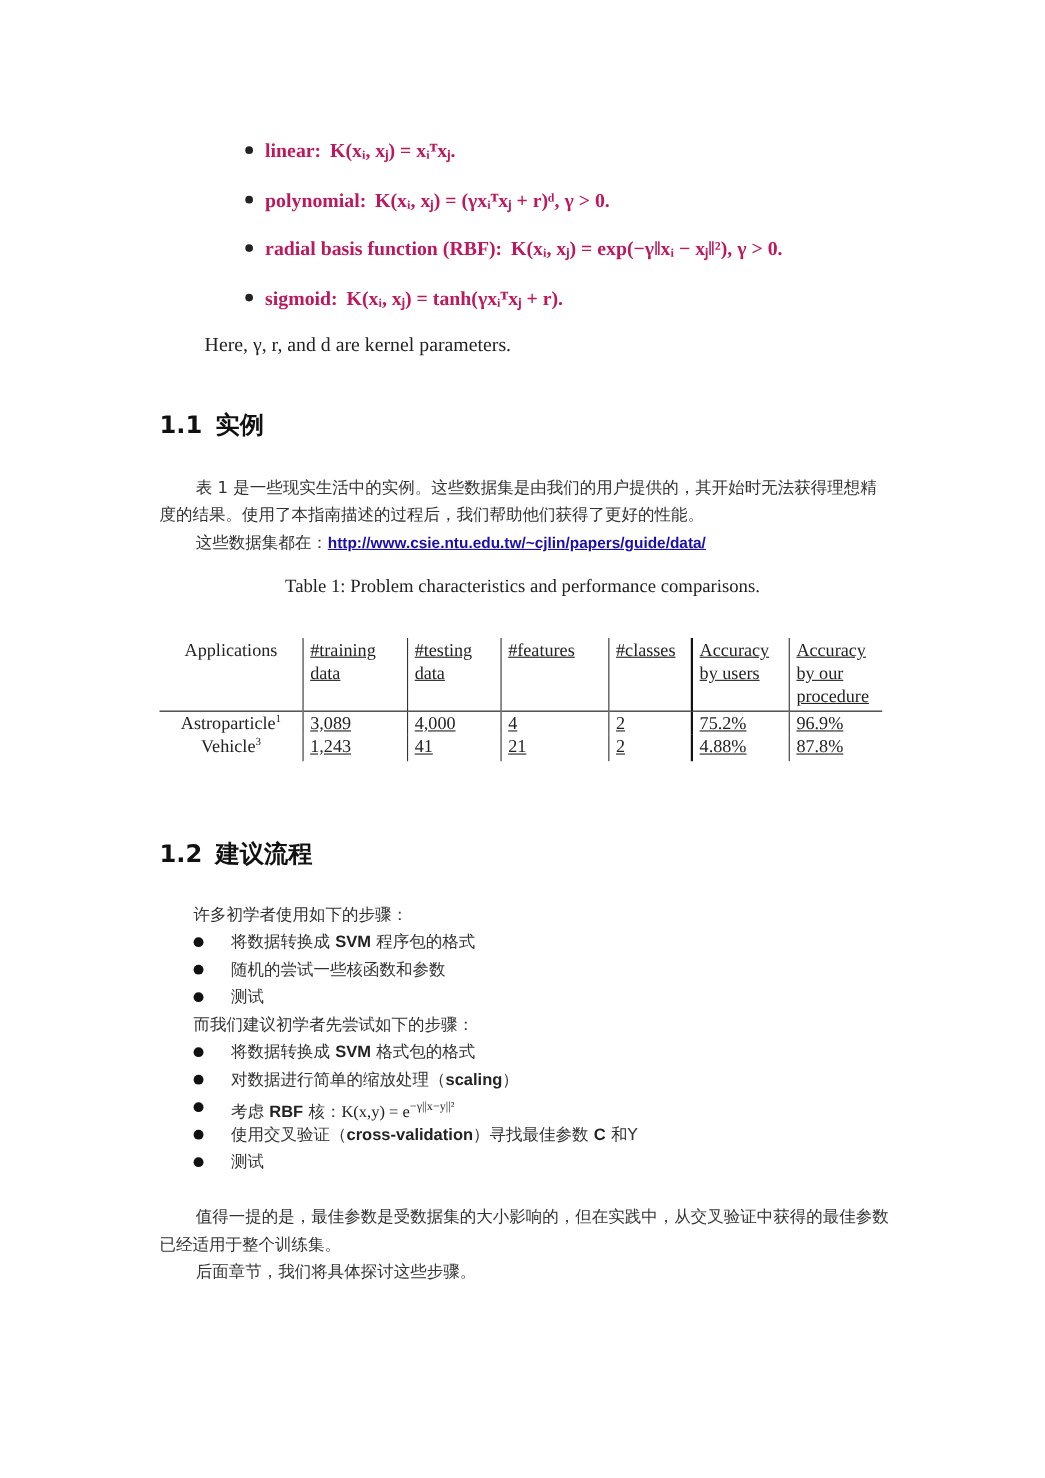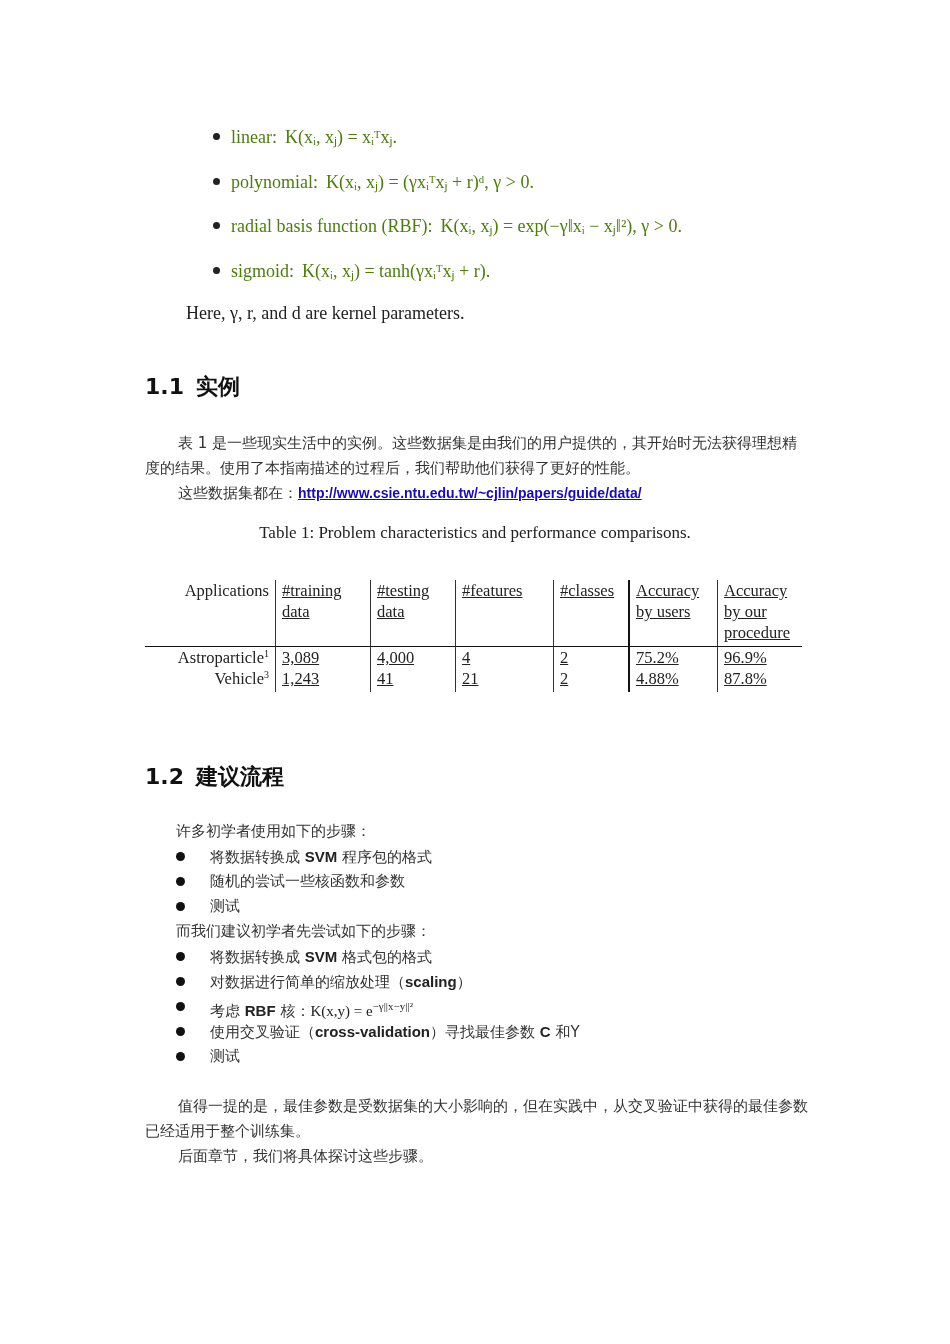--- a/index.html
+++ b/index.html
@@ -1,38 +1,38 @@
 <!DOCTYPE html>
 <html><head>
 <meta charset="utf-8">
 <style>
   html, body { margin: 0; padding: 0; background: #ffffff; }
   body { width: 950px; height: 1344px; position: relative; overflow: hidden; color: #111; }
 
   .kernel-list { position: absolute; left: 213px; top: 124px; width: 620px; }
-  .kernel-item { position: absolute; left: 0; white-space: nowrap; font-family: "Liberation Serif", serif; font-size: 18px; color: #4d7c0f; }
+  .kernel-item { position: absolute; left: 10px; white-space: nowrap; font-family: "Liberation Serif", serif; font-size: 18px; color: #be185d; font-weight: bold; }
   .kernel-item .bullet { display: inline-block; width: 7px; height: 7px; border-radius: 50%; background: #222; margin-right: 11px; vertical-align: middle; position: relative; top: -2px; }
   .kernel-item .label { margin-right: 8px; }
   .kernel-item .formula { font-family: "Liberation Serif", serif; }
   .kernel-note { position: absolute; left: 186px; top: 303px; font-family: "Liberation Serif", serif; font-size: 18px; color: #222; white-space: nowrap; }
 
   .section-heading { position: absolute; left: 145px; font-family: "DejaVu Sans", "Liberation Sans", sans-serif; font-weight: bold; font-size: 22px; color: #111; white-space: nowrap; }
   .section-heading .num { margin-right: 12px; }
 
   .para { position: absolute; left: 145px; width: 665px; font-family: "DejaVu Sans", sans-serif; font-size: 15px; line-height: 25px; color: #333; }
   .para .indent { display: inline-block; width: 33px; }
   .link { color: #1a0dab; text-decoration: underline; font-family: "Liberation Sans", sans-serif; font-weight: bold; font-size: 14px; }
 
   .table-caption { position: absolute; left: 0; width: 950px; top: 523px; text-align: center; font-family: "Liberation Serif", serif; font-size: 17px; color: #222; }
 
   .data-table { position: absolute; left: 145px; top: 580px; border-collapse: collapse; font-family: "Liberation Serif", serif; font-size: 16.5px; color: #222; }
   .data-table th, .data-table td { padding: 0 6px; line-height: 21px; vertical-align: top; font-weight: normal; }
   .data-table th { height: 66px; padding-top: 0; }
   .data-table thead tr { border-bottom: 1.5px solid #111; }
-  .data-table .col-app { text-align: right; width: 118px; }
+  .data-table .col-app { text-align: center; width: 118px; }
   .data-table .num-col { text-align: left; text-decoration: underline; }
   .data-table .b-right { border-right: 1px solid #333; }
   .data-table .b-right-thick { border-right: 2px solid #111; }
   .data-table td sup, .data-table th sup { font-size: 10px; line-height: 0; }
   .data-table tbody tr:last-child td { padding-bottom: 3px; }
 
   .steps { position: absolute; left: 176px; width: 640px; font-family: "DejaVu Sans", sans-serif; font-size: 15px; color: #333; }
   .steps .intro { height: 25px; line-height: 25px; }
   .steps .step { height: 25px; line-height: 25px; position: relative; padding-left: 34px; white-space: nowrap; }
   .steps .step .dot { position: absolute; left: 0; top: 8px; width: 9px; height: 9px; border-radius: 50%; background: #111; }

